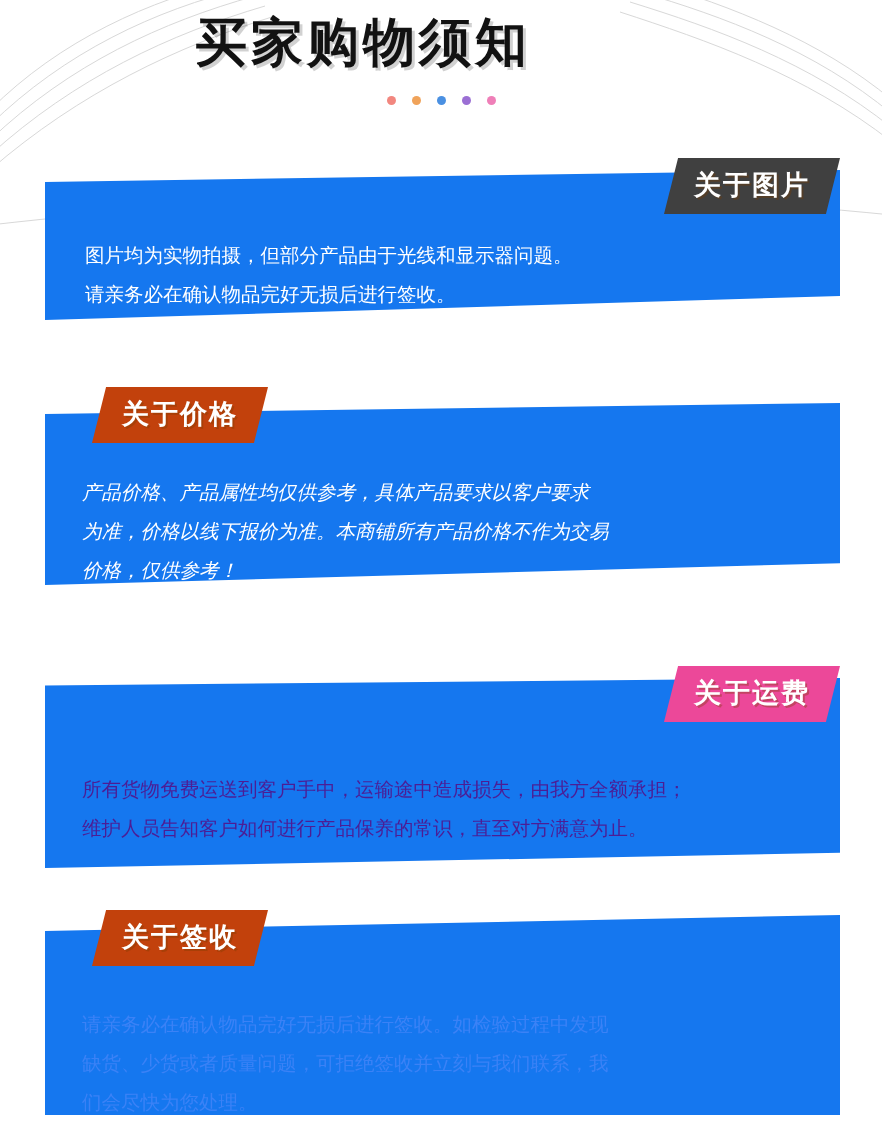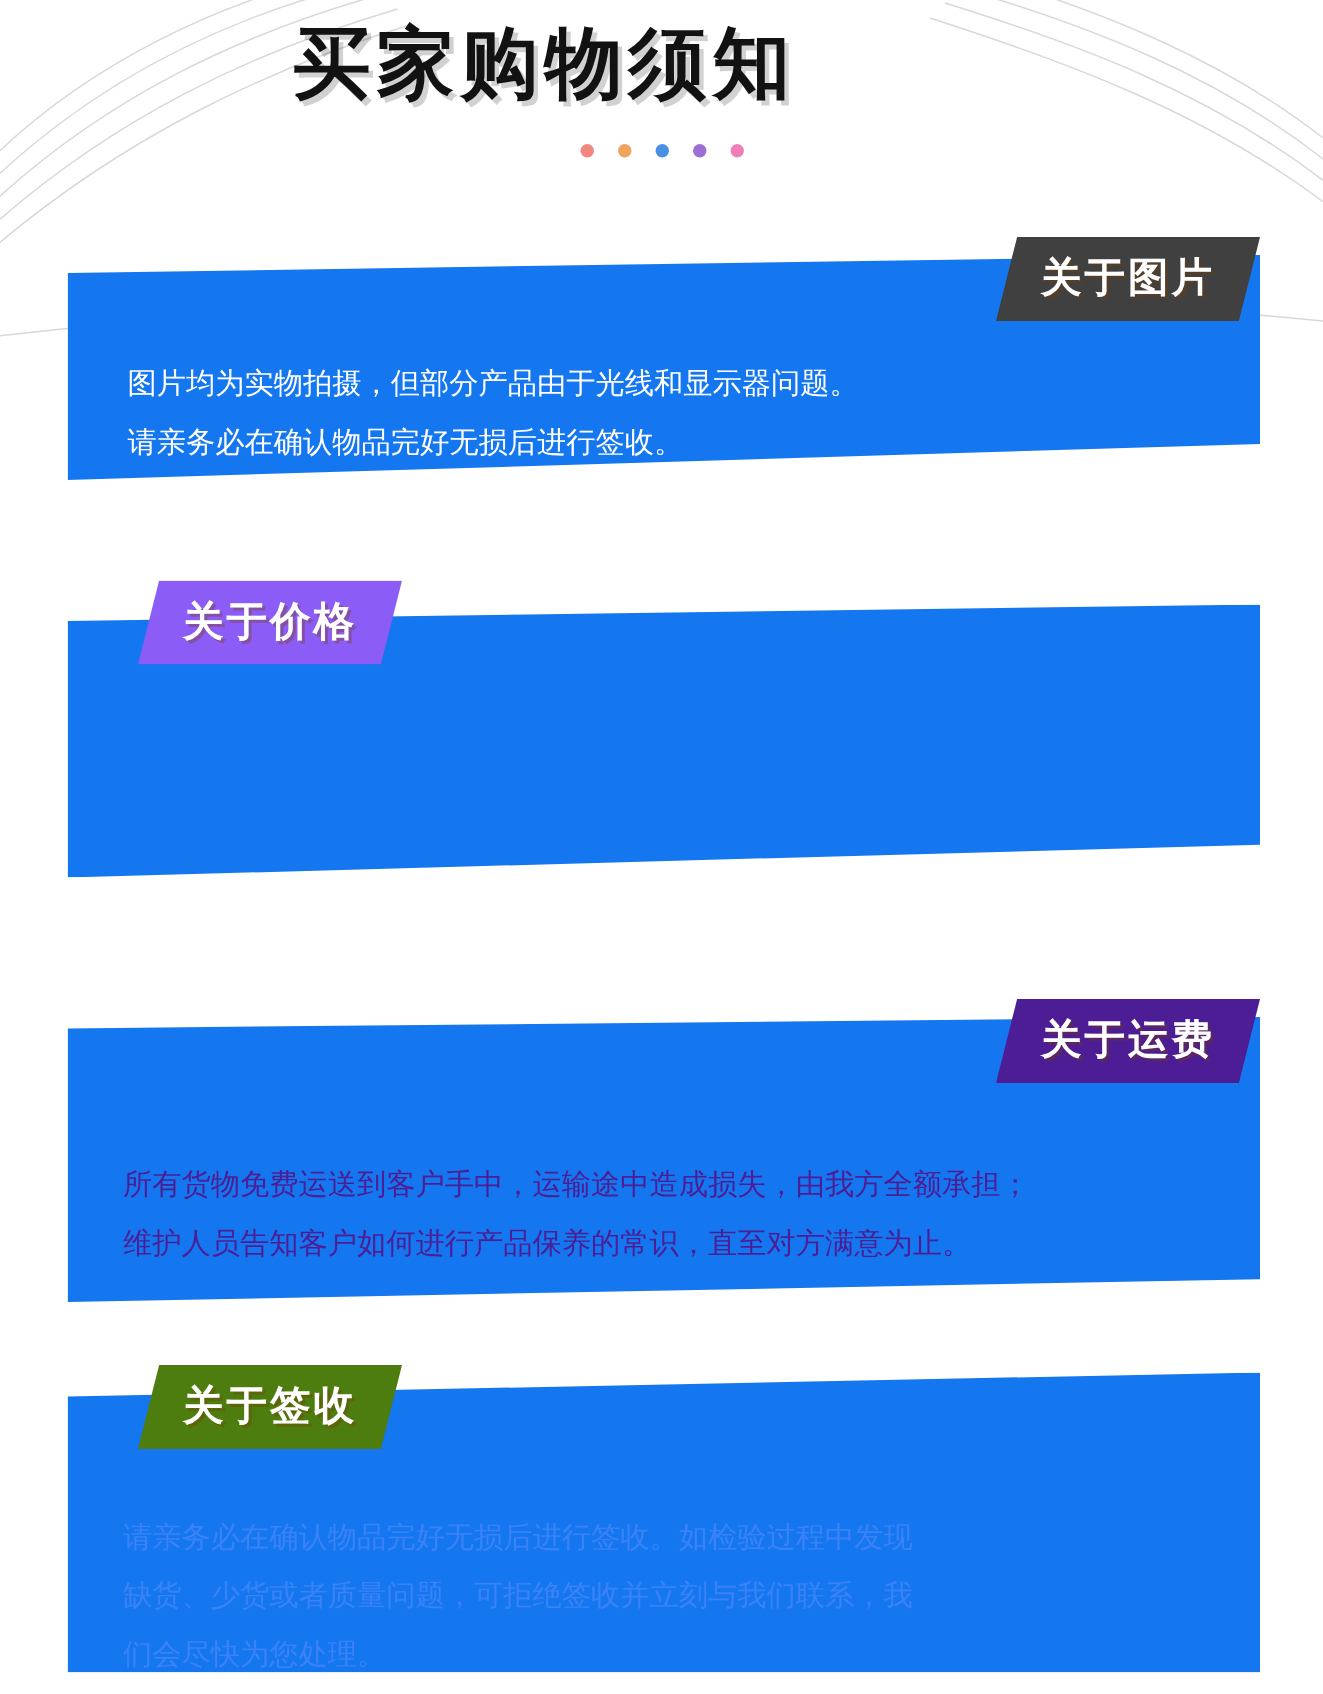--- a/index.html
+++ b/index.html
@@ -166,29 +166,32 @@
 
 <div class="block" id="block1">
   <div class="panel" style="background: rgb(21, 119, 239);"></div>
   <div class="tag" style="background: #404040;">关于图片</div>
   <div class="body-text" style="color: rgb(255, 255, 255);">图片均为实物拍摄，但部分产品由于光线和显示器问题。
 请亲务必在确认物品完好无损后进行签收。</div>
 </div>
 
 <div class="block" id="block2">
   <div class="panel" style="background: rgb(21, 119, 239);"></div>
-  <div class="tag" style="background: #8b5cf6;">关于价格</div>
+  <div class="tag" style="background: #c2410c;">关于价格</div>
+  <div class="body-text italic" style="color: rgb(255, 255, 255);">产品价格、产品属性均仅供参考，具体产品要求以客户要求
+为准，价格以线下报价为准。本商铺所有产品价格不作为交易
+价格，仅供参考！</div>
 </div>
 
 <div class="block" id="block3">
   <div class="panel" style="background: rgb(21, 119, 239);"></div>
-  <div class="tag" style="background: #4c1d95;">关于运费</div>
+  <div class="tag" style="background: #ec4899;">关于运费</div>
   <div class="body-text" style="color: #4c1d95;">所有货物免费运送到客户手中，运输途中造成损失，由我方全额承担；
 维护人员告知客户如何进行产品保养的常识，直至对方满意为止。</div>
 </div>
 
 <div class="block" id="block4">
   <div class="panel" style="background: rgb(21, 119, 239);"></div>
-  <div class="tag" style="background: #4d7c0f;">关于签收</div>
+  <div class="tag" style="background: #c2410c;">关于签收</div>
   <div class="body-text" style="color: #3b82f6;">请亲务必在确认物品完好无损后进行签收。如检验过程中发现
 缺货、少货或者质量问题，可拒绝签收并立刻与我们联系，我
 们会尽快为您处理。</div>
 </div>
 
 </body></html>

